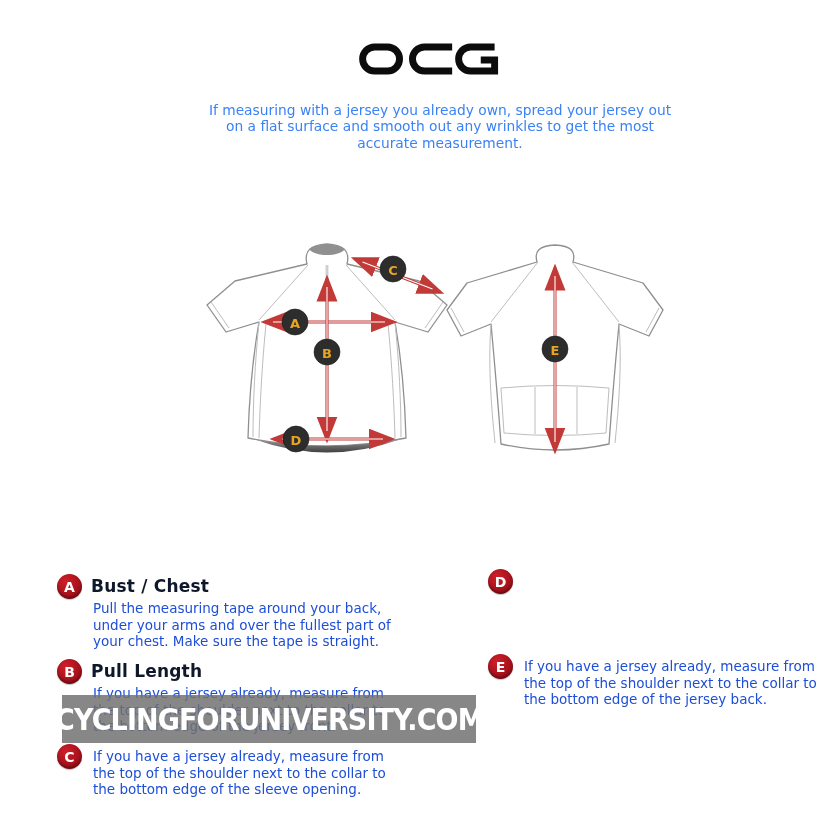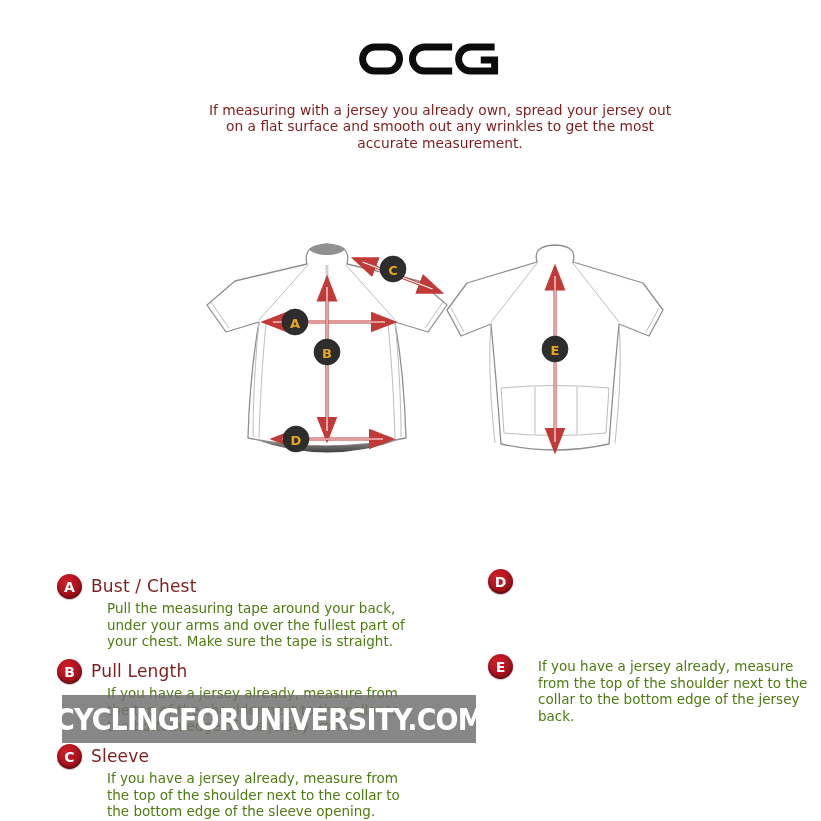--- a/index.html
+++ b/index.html
@@ -6,21 +6,21 @@
   body{
     width:821px;height:821px;background:#ffffff;position:relative;overflow:hidden;
     font-family:"DejaVu Sans","Liberation Sans",sans-serif;
   }
   .abs{position:absolute;}
   
   #logo{left:358px;top:42px;width:144px;height:34px;}
   
   #intro{
     left:205px;top:102px;width:470px;text-align:center;
-    font-size:13.8px;line-height:16.3px;color:#7f1d1d;
+    font-size:13.8px;line-height:16.3px;color:#3b82f6;
   }
   
   #diagram{left:195px;top:232px;width:490px;height:235px;}
   .jersey{fill:#ffffff;stroke:#8f8f8f;stroke-width:1.3;stroke-linejoin:round;}
   .seam{fill:none;stroke:#bdbdbd;stroke-width:1;}
   .zip{fill:none;stroke:#a8a8a8;stroke-width:0.8;}
   .arrow-main{fill:none;stroke:#c23a38;stroke-width:3;}
   .arrow-core{fill:none;stroke:#ffffff;stroke-width:1.1;}
   .marker-dot{fill:#2d2d2d;stroke:#1c1c1c;stroke-width:0.6;}
   .marker-letter{
@@ -31,24 +31,24 @@
   
   .measure-item{position:absolute;display:flex;gap:9px;}
   .badge{
     flex:0 0 25px;width:25px;height:25px;border-radius:50%;
     background:radial-gradient(circle at 35% 30%, #cf1f2a 0%, #a9121c 55%, #840a12 100%);
     color:#ffffff;font-weight:bold;font-size:14px;
     display:flex;align-items:center;justify-content:center;
     box-shadow:inset 0 -2px 3px rgba(0,0,0,.35), 0 1px 1px rgba(0,0,0,.25);
   }
   .mi-title{
-    margin:2px 0 0 0;font-size:17px;font-weight:normal;color:#7f1d1d;letter-spacing:.2px;
+    margin:2px 0 0 0;font-size:17px;font-weight:bold;color:#0f172a;letter-spacing:.2px;
   }
   .mi-desc{
-    margin:4px 0 0 16px;font-size:13.5px;line-height:16.6px;color:#4d7c0f;
+    margin:4px 0 0 2px;font-size:13.5px;line-height:16.6px;color:#1d4ed8;
   }
   
   #watermark{
     left:62px;top:695px;width:414px;height:48px;
     background:rgba(112,112,112,0.84);
     display:flex;align-items:center;justify-content:center;z-index:6;
   }
   #watermark span{
     color:#ffffff;font-weight:bold;font-size:31px;letter-spacing:-1px;
     white-space:nowrap;transform:scaleX(0.87);transform-origin:center;
@@ -173,21 +173,20 @@
   <span class="badge">B</span>
   <div>
     <h3 class="mi-title">Pull Length</h3>
     <p class="mi-desc" style="max-width:315px">If you have a jersey already, measure from the top of the shoulder next to the collar to the bottom edge of the jersey front.</p>
   </div>
 </div>
 
 <div class="measure-item" style="left:57px;top:744px;width:350px">
   <span class="badge">C</span>
   <div>
-    <h3 class="mi-title">Sleeve</h3>
     <p class="mi-desc" style="max-width:315px">If you have a jersey already, measure from the top of the shoulder next to the collar to the bottom edge of the sleeve opening.</p>
   </div>
 </div>
 
 <div class="measure-item" style="left:488px;top:569px;width:330px">
   <span class="badge">D</span>
 </div>
 
 <div class="measure-item" style="left:488px;top:654px;width:330px">
   <span class="badge">E</span>

